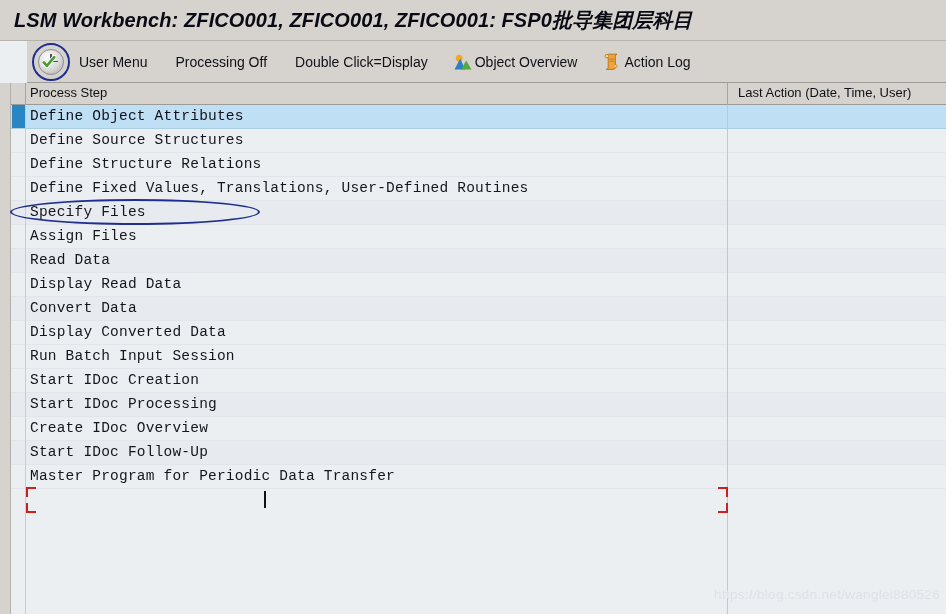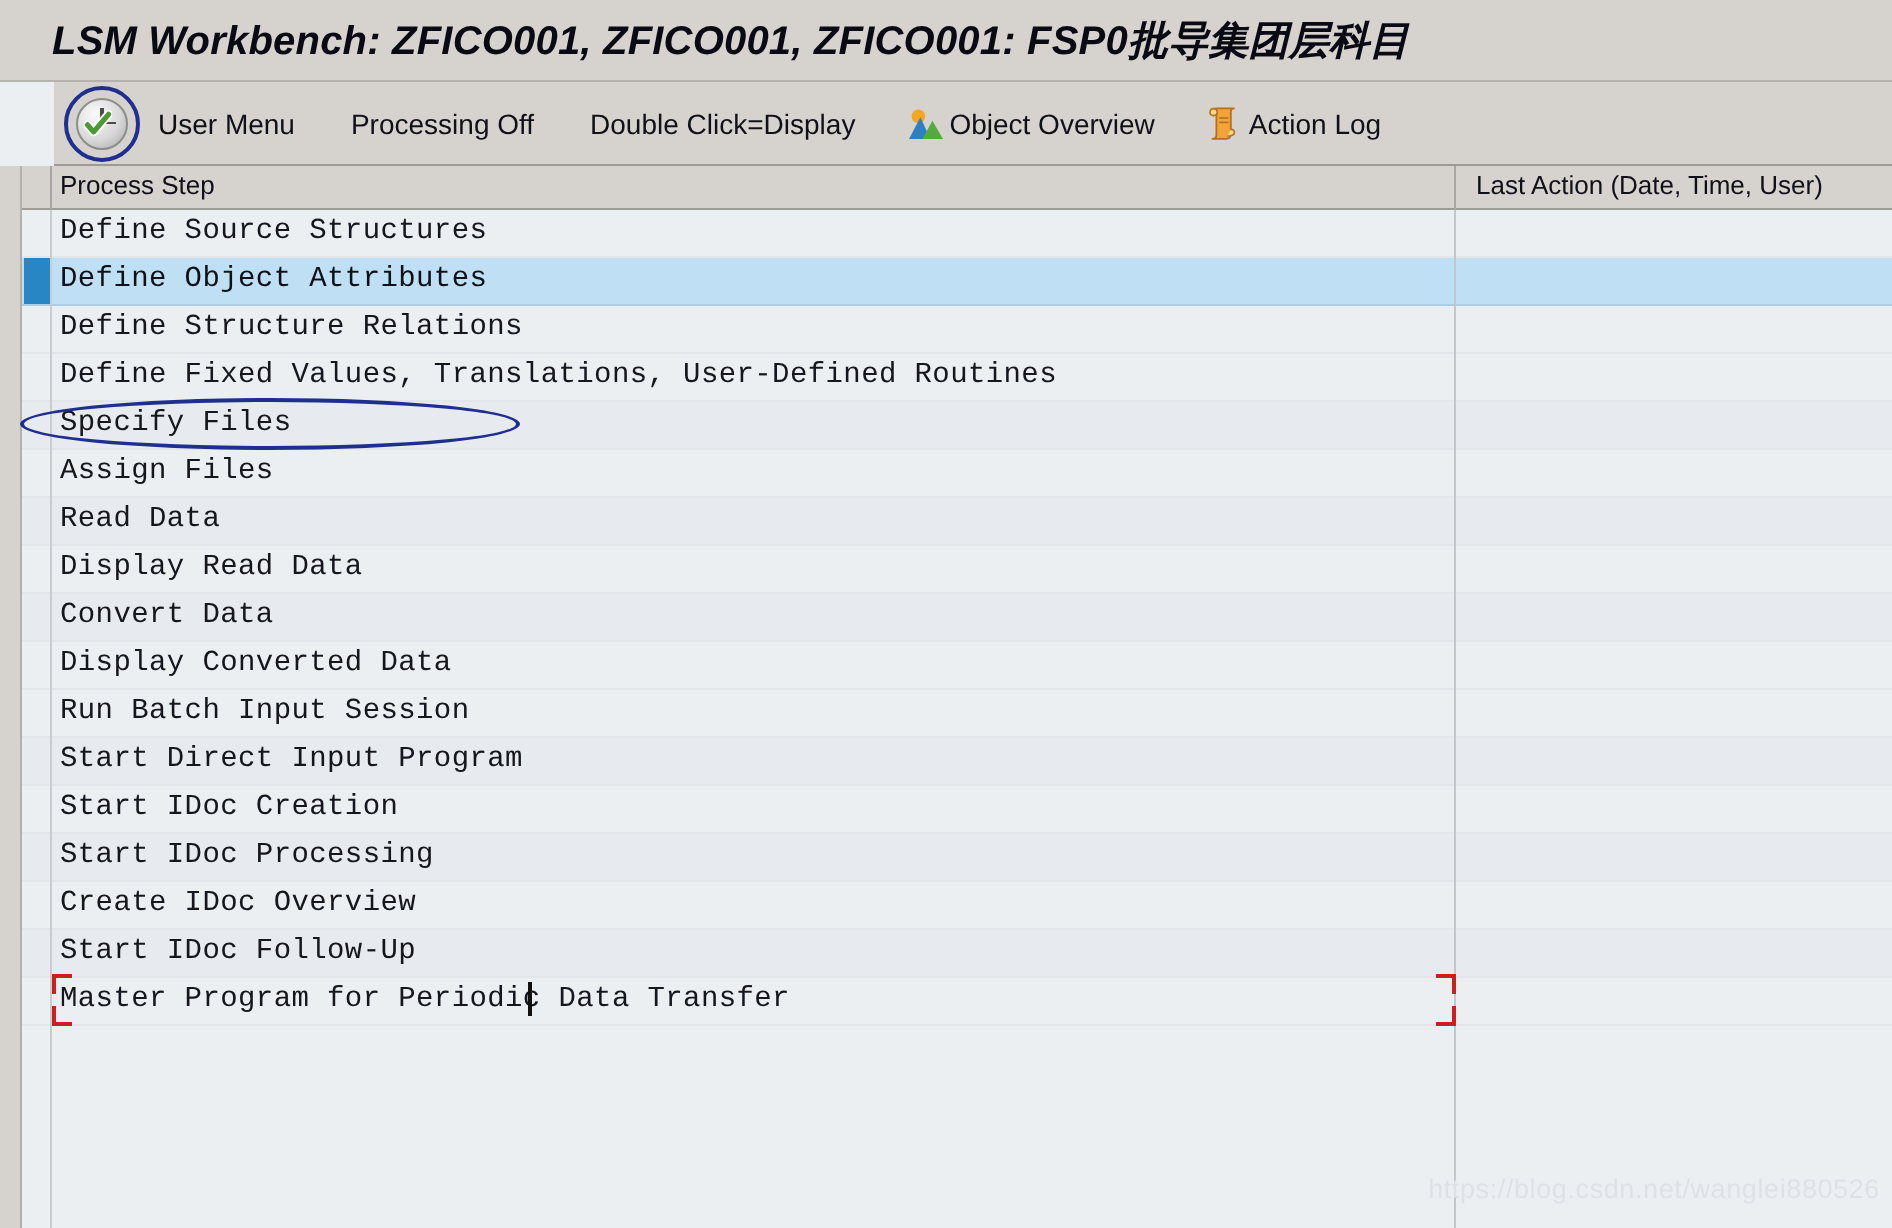--- a/index.html
+++ b/index.html
@@ -23,21 +23,21 @@
     border-bottom: 1px solid #b6b3ae;
     display: flex;
     align-items: center;
     box-sizing: border-box;
   }
   #title-text {
     font-size: 20px;
     font-weight: bold;
     font-style: italic;
     color: #0a0a14;
-    padding-left: 26px;
+    padding-left: 14px;
     letter-spacing: 0.1px;
     white-space: nowrap;
   }
 
   
   #toolbar {
     height: 42px;
     background: #d6d3ce;
     border-bottom: 1px solid #9e9b96;
     display: flex;
@@ -350,30 +350,30 @@
     <div id="head-div"></div>
     <div class="head-cell" id="head-c1">Process Step</div>
     <div class="head-cell" id="head-c2">Last Action (Date, Time, User)</div>
   </div>
 
   <div id="col-sep"></div>
   <div id="sel-sep"></div>
 
   <div id="rows">
 
+    <div class="row sel">
+      <div class="selbox"></div>
+      <div class="label">Define Object Attributes</div>
+    </div>
+
     <div class="row">
       <div class="selbox"></div>
       <div class="label">Define Source Structures</div>
     </div>
 
-    <div class="row sel">
-      <div class="selbox"></div>
-      <div class="label">Define Object Attributes</div>
-    </div>
-
 
     <div class="row">
       <div class="selbox"></div>
       <div class="label">Define Structure Relations</div>
     </div>
 
 
     <div class="row">
       <div class="selbox"></div>
       <div class="label">Define Fixed Values, Translations, User-Defined Routines</div>
@@ -408,24 +408,20 @@
       <div class="selbox"></div>
       <div class="label">Display Converted Data</div>
     </div>
 
 
     <div class="row">
       <div class="selbox"></div>
       <div class="label">Run Batch Input Session</div>
     </div>
 
-    <div class="row alt">
-      <div class="selbox"></div>
-      <div class="label">Start Direct Input Program</div>
-    </div>
 
     <div class="row">
       <div class="selbox"></div>
       <div class="label">Start IDoc Creation</div>
     </div>
 
     <div class="row alt">
       <div class="selbox"></div>
       <div class="label">Start IDoc Processing</div>
     </div>

